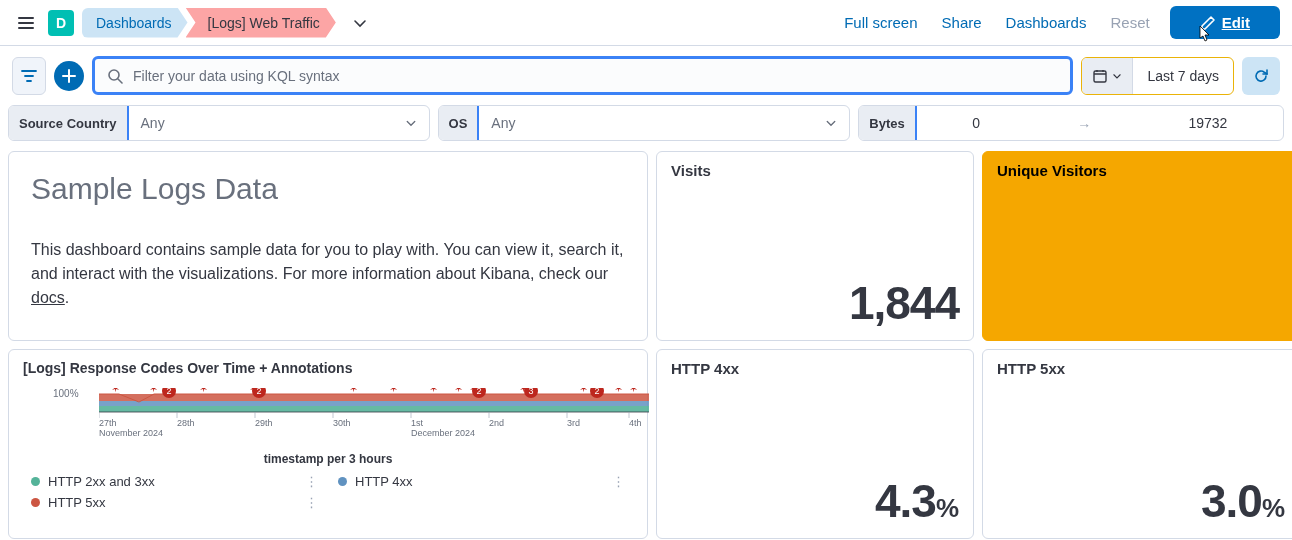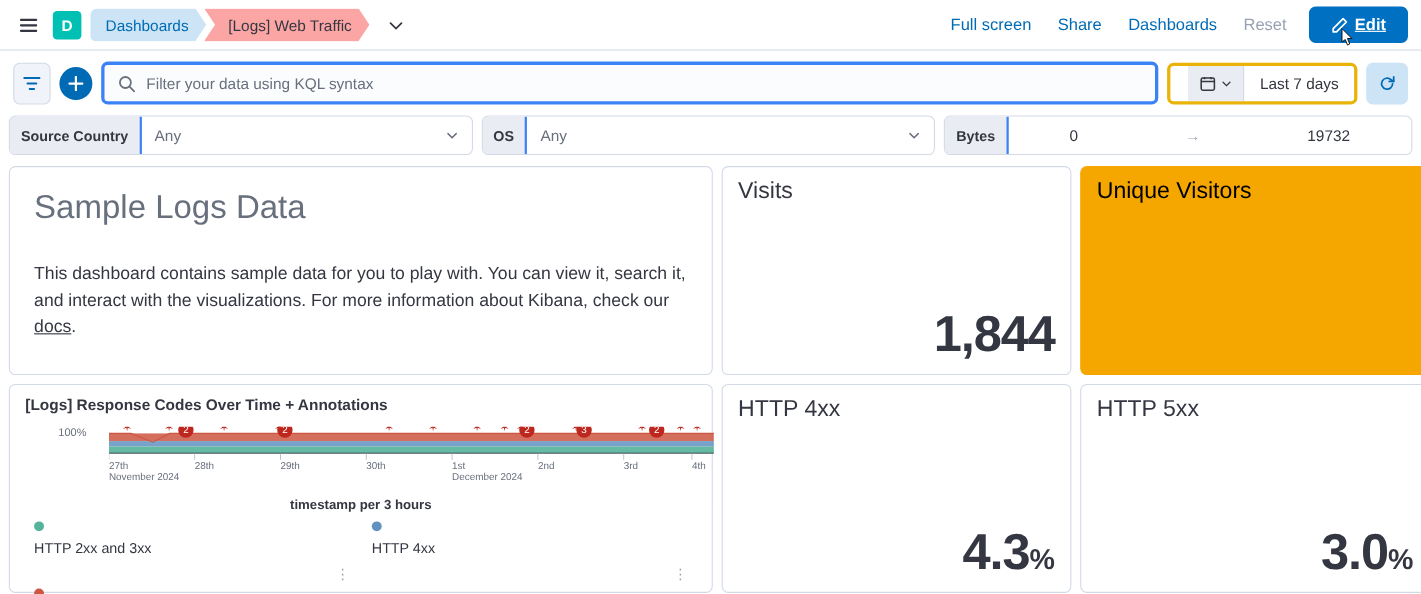--- a/index.html
+++ b/index.html
@@ -80,21 +80,21 @@
       cursor: pointer;
       font-size: 15px;
     }
     .hlink.disabled { color: #98a2b3; cursor: default; }
     .edit-btn {
       background: #0071c2;
       color: #fff;
       display: flex;
       align-items: center;
       gap: 6px;
-      padding: 8px 20px;
+      padding: 8px 30px;
       border-radius: 6px;
       font-weight: 600;
       cursor: pointer;
       font-size: 15px;
     }
     .edit-btn span { text-decoration: underline; }
 
     
     .querybar {
       display: flex;
@@ -136,25 +136,24 @@
       outline: none;
       font-size: 14px;
       flex: 1;
       background: transparent;
       color: #69707d;
     }
     .search-box input::placeholder { color: #69707d; }
     .date-group {
       display: flex;
       align-items: stretch;
-      border: 3px solid #eab308;
+      border: 1px solid #eab308;
       border-radius: 6px;
       overflow: hidden;
       height: 38px;
-      padding-left: 16px;
     }
     .date-icon {
       background: #e9edf3;
       padding: 0 10px;
       display: flex; align-items: center; gap: 4px;
       color: #343741;
       cursor: pointer;
       border-right: 1px solid #d3dae6;
     }
     .date-text {
@@ -238,22 +237,22 @@
     }
     .intro-text .docs-link { text-decoration: underline; color: #343741; cursor: pointer; }
 
     .metric-panel {
       padding: 10px 14px;
       display: flex;
       flex-direction: column;
       height: 190px;
     }
     .metric-title {
-      font-weight: 400;
-      font-size: 21px;
+      font-weight: 700;
+      font-size: 15px;
     }
     .metric-value {
       margin-top: auto;
       text-align: right;
       font-size: 46px;
       font-weight: 700;
       letter-spacing: -1px;
     }
     .metric-panel.yellow {
       background: #f5a700;
@@ -298,22 +297,22 @@
     }
     .legend {
       display: grid;
       grid-template-columns: 1fr 1fr;
       gap: 6px 20px;
       font-size: 13px;
       padding: 0 8px;
     }
     .legend-item {
       display: flex;
+      align-items: center;
       gap: 8px;
-      flex-direction: column;
     }
     .dot {
       width: 9px; height: 9px; border-radius: 50%;
     }
     .dot.teal { background: #54b399; }
     .dot.red { background: #cc5642; }
     .dot.blue { background: #6092c0; }
     .legend-menu {
       margin-left: auto;
       color: #98a2b3;

